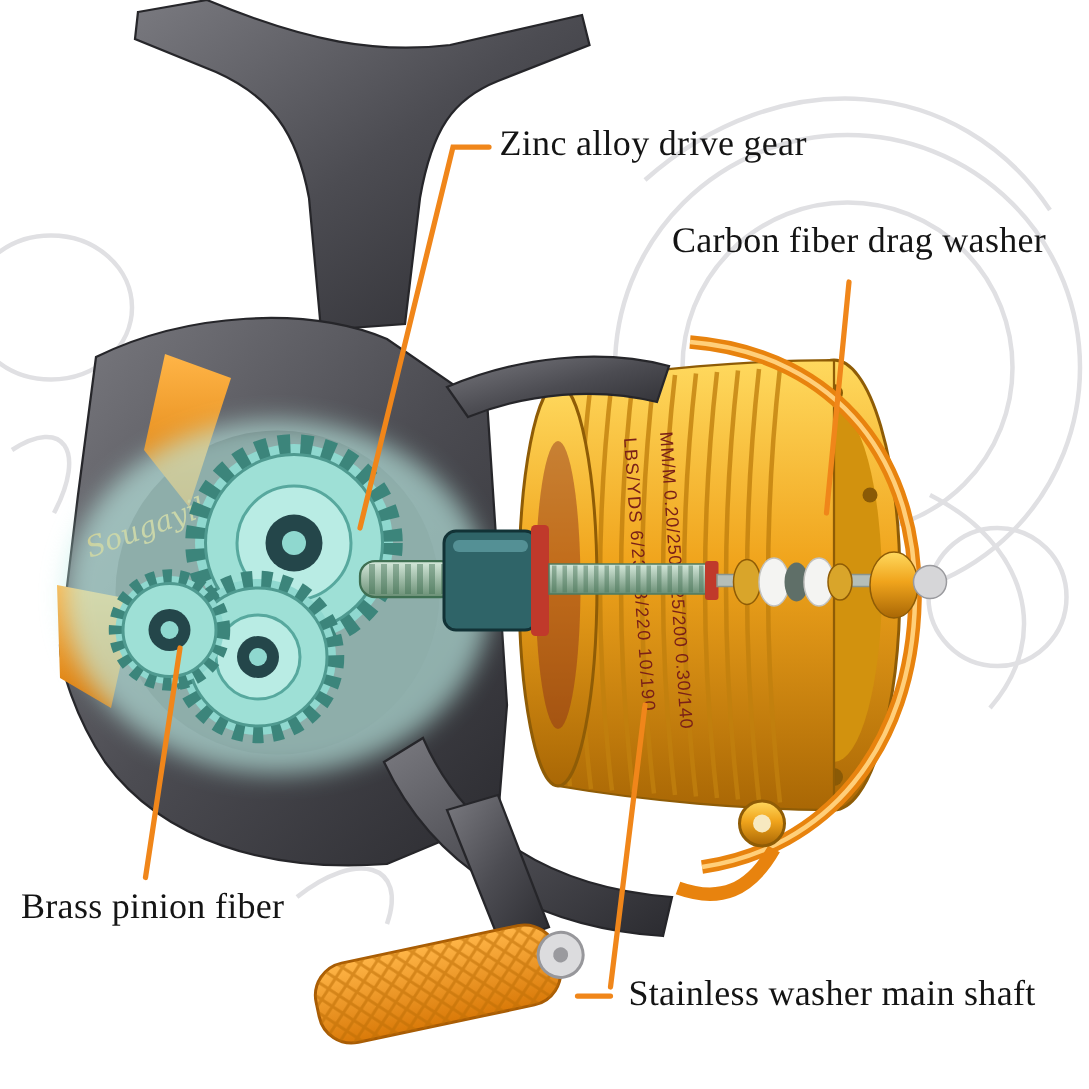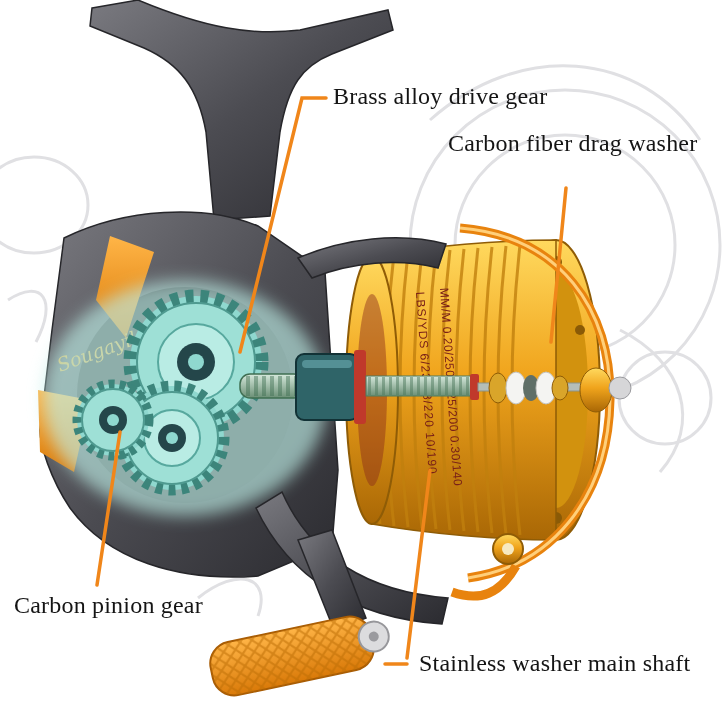--- a/index.html
+++ b/index.html
@@ -12,21 +12,21 @@
   }
   .stage svg{position:absolute;left:0;top:0;}
   .callout-label{
     position:absolute;
     font-size:24px;
     color:#141414;
     white-space:nowrap;
     letter-spacing:.2px;
   }
   .lbl-drive{left:333px;top:83px;}
-  .lbl-drag{left:448px;top:130px;}
+  .lbl-drag{left:448px;top:148px;}
   .lbl-pinion{left:14px;top:592px;}
   .lbl-shaft{left:419px;top:650px;}
 </style>
 </head>
 <body>
 
 <div class="stage">
 
   <svg width="726" height="726" viewBox="0 0 726 726">
     <defs>
@@ -157,18 +157,18 @@
     </g>
 
     <g stroke="#f0861a" stroke-width="3.5" stroke-linecap="round" fill="none">
       <path d="M240,352 L302,98 L326,98"></path>
       <path d="M566,188 L551,342"></path>
       <path d="M120,432 L97,585"></path>
       <path d="M430,470 L407,658 M385,664 L407,664"></path>
     </g>
   </svg>
 
-  <div class="callout-label lbl-drive">Brass alloy drive gear</div>
+  <div class="callout-label lbl-drive">Zinc alloy drive gear</div>
   <div class="callout-label lbl-drag">Carbon fiber drag washer</div>
-  <div class="callout-label lbl-pinion">Carbon pinion gear</div>
+  <div class="callout-label lbl-pinion">Brass pinion fiber</div>
   <div class="callout-label lbl-shaft">Stainless washer main shaft</div>
 
 </div>
 
 </body></html>

